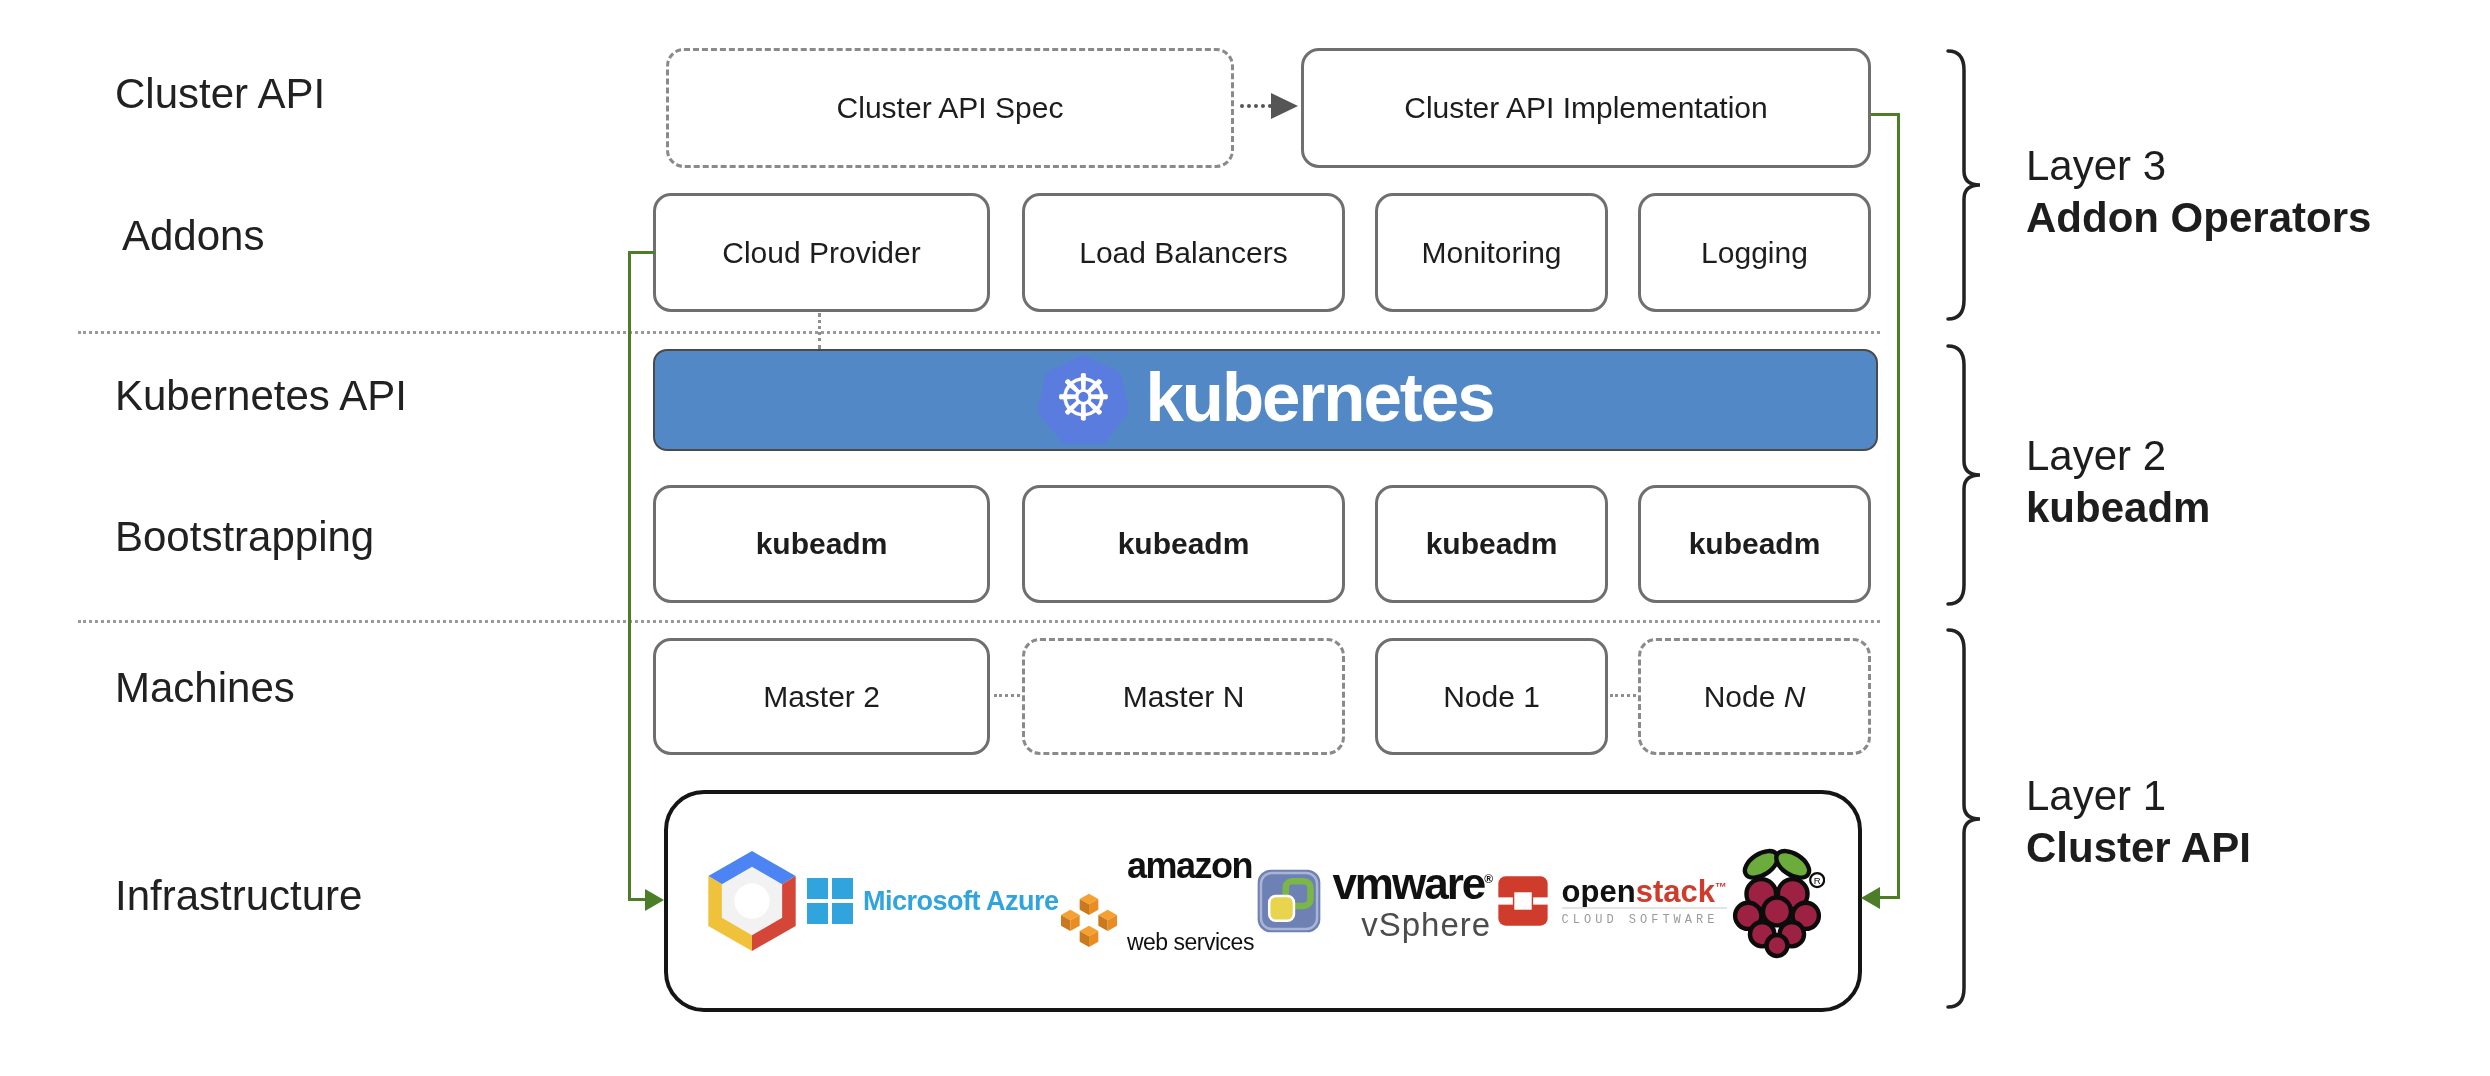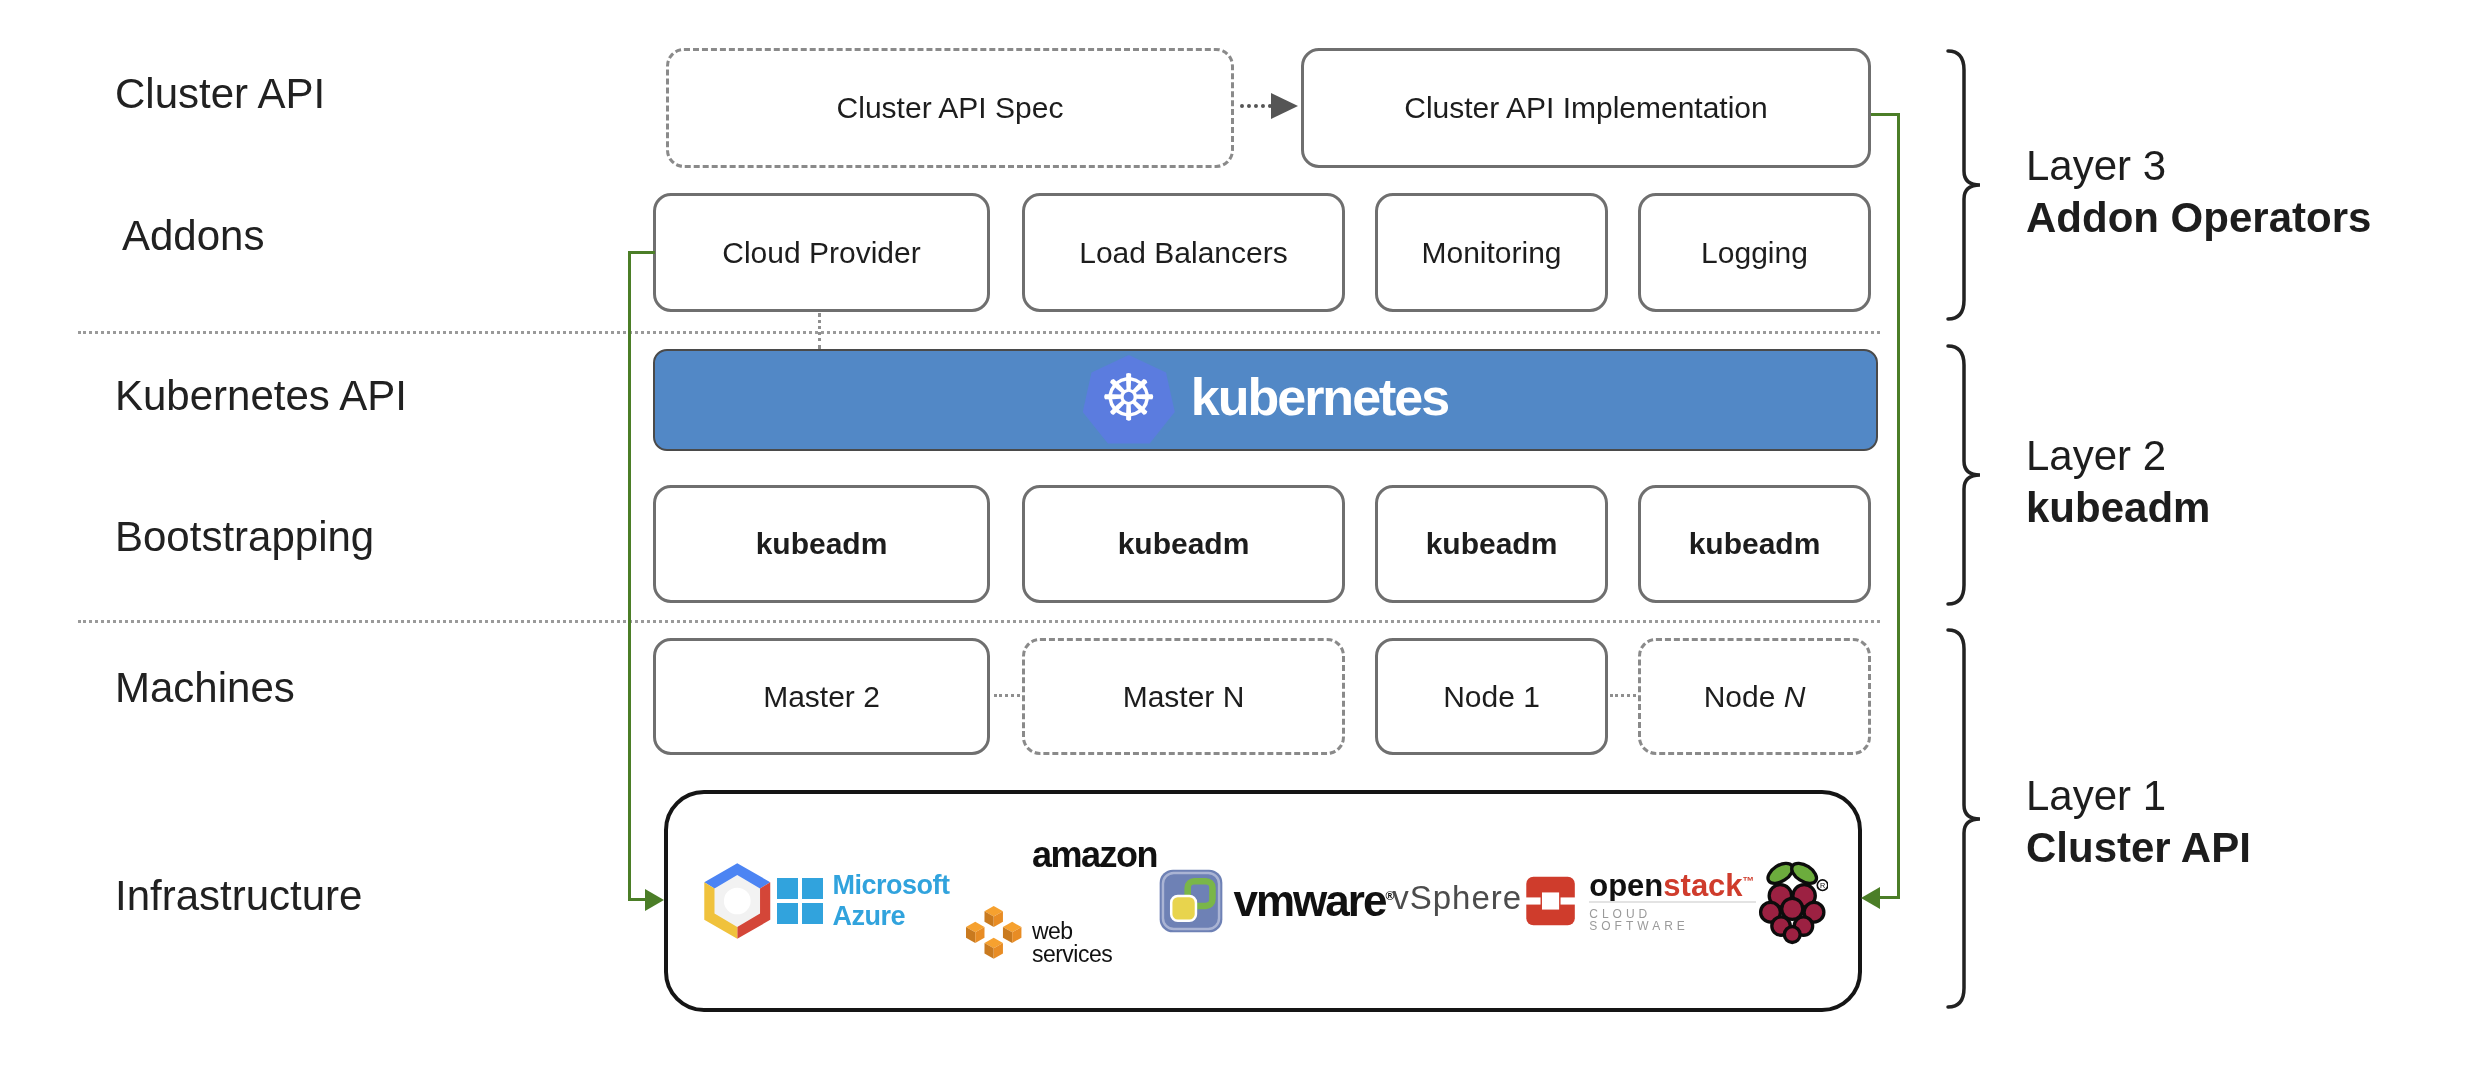--- a/index.html
+++ b/index.html
@@ -33,48 +33,48 @@
     position:absolute;left:653px;top:349px;width:1225px;height:102px;box-sizing:border-box;
     background:var(--banner-blue,#5288c6);border:2px solid #4a4a4a;border-radius:14px;
     display:flex;align-items:center;justify-content:center;gap:16px;
   }
   .k8s-heptagon{
     width:92px;height:90px;background:var(--k8s-logo-blue,#5b7cdf);
     clip-path:polygon(50% 0%,90.5% 19.5%,100% 63.2%,72.7% 98.3%,27.3% 98.3%,0% 63.2%,9.5% 19.5%);
     display:flex;align-items:center;justify-content:center;
   }
   .k8s-heptagon span{font-size:64px;color:#ffffff;line-height:1;transform:translateY(-2px);}
-  .k8s-wordmark{font-size:52px;font-weight:bold;color:#ffffff;letter-spacing:-2px;transform:translateY(-3px);}
+  .k8s-wordmark{font-size:69px;font-weight:bold;color:#ffffff;letter-spacing:-2px;transform:translateY(-3px);}
   
   .bracket{position:absolute;}
   .bracket path{stroke:#222;stroke-width:3.5;fill:none;stroke-linecap:round;}
   .layer-label{position:absolute;font-size:42px;line-height:52px;white-space:nowrap;}
   .layer-label .l2{font-weight:bold;}
   
   .infra{
     position:absolute;left:664px;top:790px;width:1198px;height:222px;box-sizing:border-box;
     border:4px solid #151515;border-radius:40px;background:#ffffff;
     display:flex;align-items:center;justify-content:space-evenly;padding:0 30px;
   }
   .logo{display:flex;align-items:center;gap:10px;}
   .azure-grid{display:grid;grid-template-columns:21px 21px;grid-template-rows:21px 21px;gap:4px;}
   .azure-grid i{background:var(--azure-blue,#31a3dd);}
   .azure-text{font-size:27px;font-weight:bold;color:var(--azure-blue,#31a3dd);letter-spacing:-0.5px;}
   .aws-text{display:flex;flex-direction:column;line-height:1;gap:43px;}
   .aws-text .t1{font-size:36px;font-weight:bold;letter-spacing:-1.5px;color:#111;}
   .aws-text .t2{font-size:23px;color:#111;margin-top:4px;letter-spacing:-0.5px;}
-  .vmw-text{display:flex;flex-direction:row;line-height:1;}
+  .vmw-text{display:flex;flex-direction:column;line-height:1;align-items:flex-end;}
   .vmw-text .t1{font-size:44px;font-weight:bold;letter-spacing:-2px;color:#111;}
   .vmw-text .t1 sup{font-size:12px;}
   .vmw-text .t2{font-size:33px;color:#4c4c4c;margin-top:2px;letter-spacing:1px;}
   .os-text{display:flex;flex-direction:column;line-height:1;}
   .os-text .t1{font-size:31px;font-weight:bold;color:#111;}
   .os-text .t1 .red{color:var(--openstack-red,#cf3c2c);}
   .os-text .t1 sup{font-size:12px;color:var(--openstack-red,#cf3c2c);}
-  .os-text .t2{font-size:12px;color:#9a9a9a;letter-spacing:4px;margin-top:0;border-top:2px solid #e3e3e3;padding-top:5px;}
+  .os-text .t2{font-size:12px;color:#9a9a9a;letter-spacing:4px;margin-top:0;border-top:2px solid #e3e3e3;padding-top:5px;font-family:Liberation Mono, monospace;}
 </style>
 </head>
 <body>
 
 <div id="canvas">
 
   <div class="row-label" style="left:115px;top:68px">Cluster API</div>
   <div class="row-label" style="left:122px;top:210px">Addons</div>
   <div class="row-label" style="left:115px;top:370px">Kubernetes API</div>
   <div class="row-label" style="left:115px;top:511px">Bootstrapping</div>

